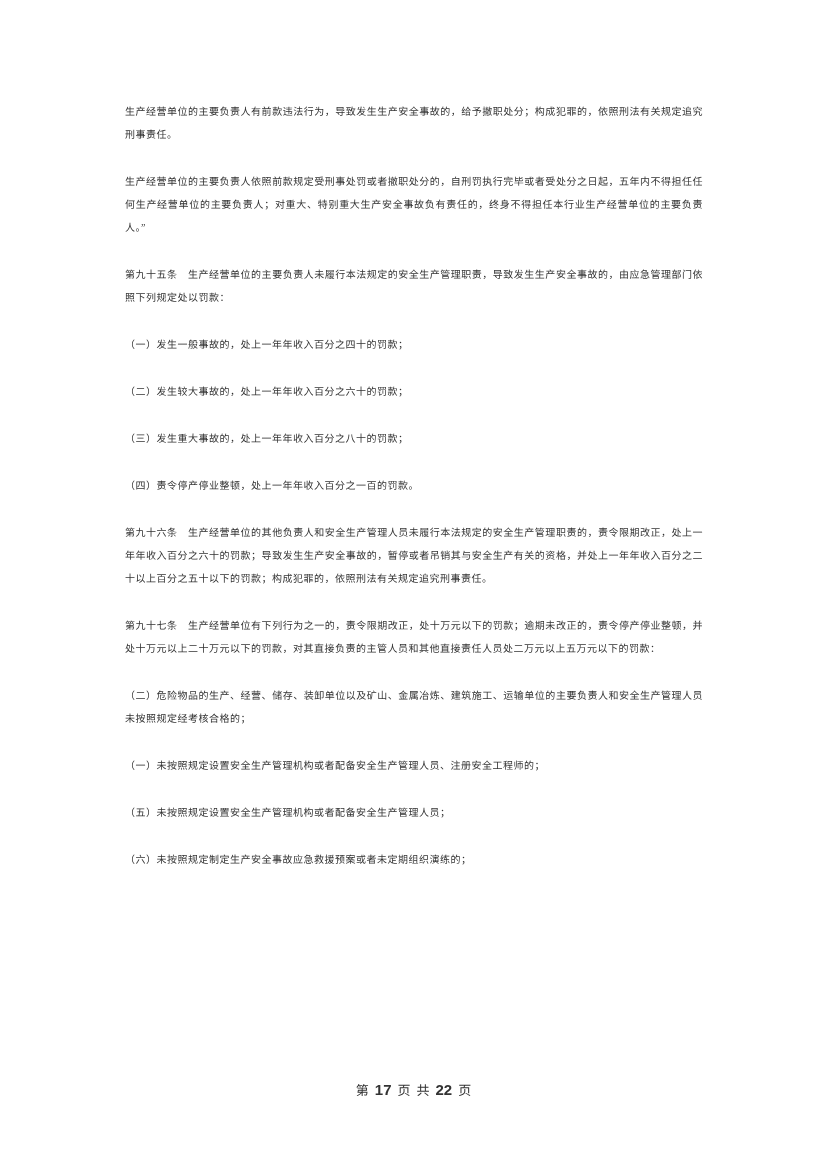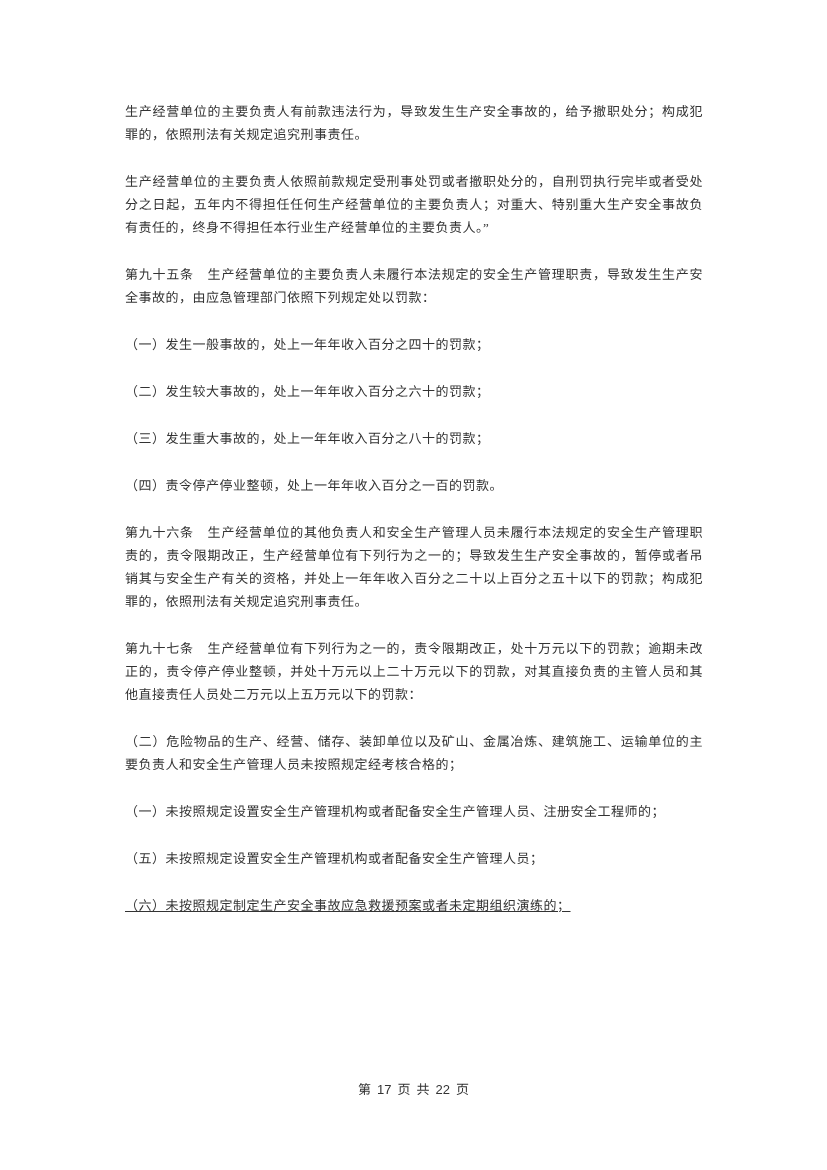--- a/index.html
+++ b/index.html
@@ -19,66 +19,65 @@
     height: 1170px;
     background: #ffffff;
     font-family: "Liberation Serif", "DejaVu Serif", serif;
     color: #333333;
   }
   .doc-body {
     position: absolute;
     left: 125px;
     top: 100px;
     width: 578px;
-    font-size: 13px;
+    font-size: 10px;
     line-height: 23px;
     text-align: justify;
     letter-spacing: 0.5px;
   }
   .doc-body p {
     margin: 0 0 24px 0;
     padding: 0;
   }
   .doc-body p:last-child {
     margin-bottom: 16px;
-    text-decoration: underline;
   }
   .page-footer {
     position: absolute;
     left: 0;
     top: 1081px;
     width: 827px;
     text-align: center;
     font-size: 13px;
     line-height: 17px;
     color: #333333;
   }
   .page-footer span {
     margin: 0 3px;
   }
   .page-footer .num {
     font-family: "Liberation Sans", "DejaVu Sans", sans-serif;
-    font-weight: normal;
-    font-size: 13px;
+    font-weight: bold;
+    font-size: 15px;
   }
 </style>
 </head>
 <body>
 
 <div class="page">
 
   <div class="doc-body">
     <p>生产经营单位的主要负责人有前款违法行为，导致发生生产安全事故的，给予撤职处分；构成犯罪的，依照刑法有关规定追究刑事责任。</p>
     <p>生产经营单位的主要负责人依照前款规定受刑事处罚或者撤职处分的，自刑罚执行完毕或者受处分之日起，五年内不得担任任何生产经营单位的主要负责人；对重大、特别重大生产安全事故负有责任的，终身不得担任本行业生产经营单位的主要负责人。”</p>
     <p>第九十五条　生产经营单位的主要负责人未履行本法规定的安全生产管理职责，导致发生生产安全事故的，由应急管理部门依照下列规定处以罚款：</p>
     <p>（一）发生一般事故的，处上一年年收入百分之四十的罚款；</p>
     <p>（二）发生较大事故的，处上一年年收入百分之六十的罚款；</p>
     <p>（三）发生重大事故的，处上一年年收入百分之八十的罚款；</p>
     <p>（四）责令停产停业整顿，处上一年年收入百分之一百的罚款。</p>
-    <p>第九十六条　生产经营单位的其他负责人和安全生产管理人员未履行本法规定的安全生产管理职责的，责令限期改正，生产经营单位有下列行为之一的；导致发生生产安全事故的，暂停或者吊销其与安全生产有关的资格，并处上一年年收入百分之二十以上百分之五十以下的罚款；构成犯罪的，依照刑法有关规定追究刑事责任。</p>
+    <p>第九十六条　生产经营单位的其他负责人和安全生产管理人员未履行本法规定的安全生产管理职责的，责令限期改正，处上一年年收入百分之六十的罚款；导致发生生产安全事故的，暂停或者吊销其与安全生产有关的资格，并处上一年年收入百分之二十以上百分之五十以下的罚款；构成犯罪的，依照刑法有关规定追究刑事责任。</p>
     <p>第九十七条　生产经营单位有下列行为之一的，责令限期改正，处十万元以下的罚款；逾期未改正的，责令停产停业整顿，并处十万元以上二十万元以下的罚款，对其直接负责的主管人员和其他直接责任人员处二万元以上五万元以下的罚款：</p>
     <p>（二）危险物品的生产、经营、储存、装卸单位以及矿山、金属冶炼、建筑施工、运输单位的主要负责人和安全生产管理人员未按照规定经考核合格的；</p>
     <p>（一）未按照规定设置安全生产管理机构或者配备安全生产管理人员、注册安全工程师的；</p>
     <p>（五）未按照规定设置安全生产管理机构或者配备安全生产管理人员；</p>
     <p>（六）未按照规定制定生产安全事故应急救援预案或者未定期组织演练的；</p>
   </div>
 
   <div class="page-footer">
     <span>第</span><span class="num">17</span><span>页</span><span>共</span><span class="num">22</span><span>页</span>
   </div>

